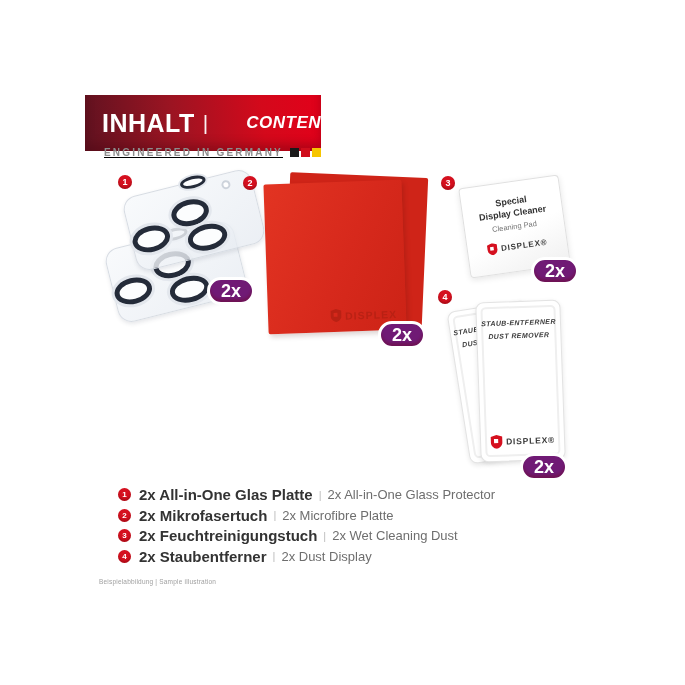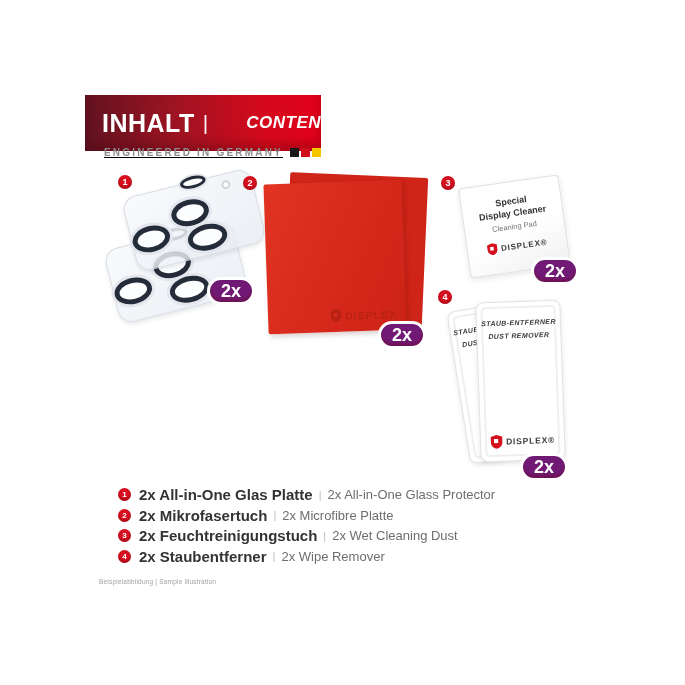--- a/index.html
+++ b/index.html
@@ -224,19 +224,19 @@
     <div class="legend-row">
       <span class="num-circle">3</span>
       <span class="l-de">2x Feuchtreinigungstuch</span>
       <span class="l-sep">|</span>
       <span class="l-en">2x Wet Cleaning Dust</span>
     </div>
     <div class="legend-row">
       <span class="num-circle">4</span>
       <span class="l-de">2x Staubentferner</span>
       <span class="l-sep">|</span>
-      <span class="l-en">2x Wipe Remover</span>
+      <span class="l-en">2x Dust Display</span>
     </div>
   </div>
 
   <div class="footnote">Beispielabbildung | Sample illustration</div>
 
 </div>
 
 </body></html>

